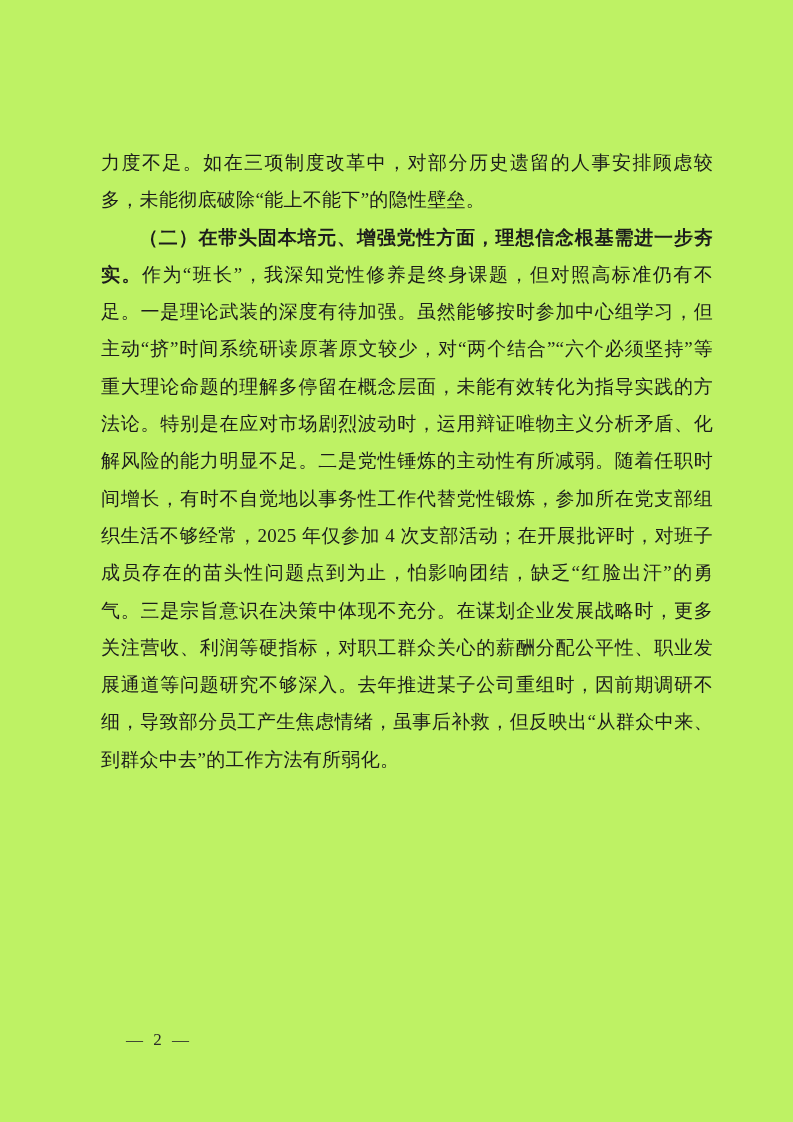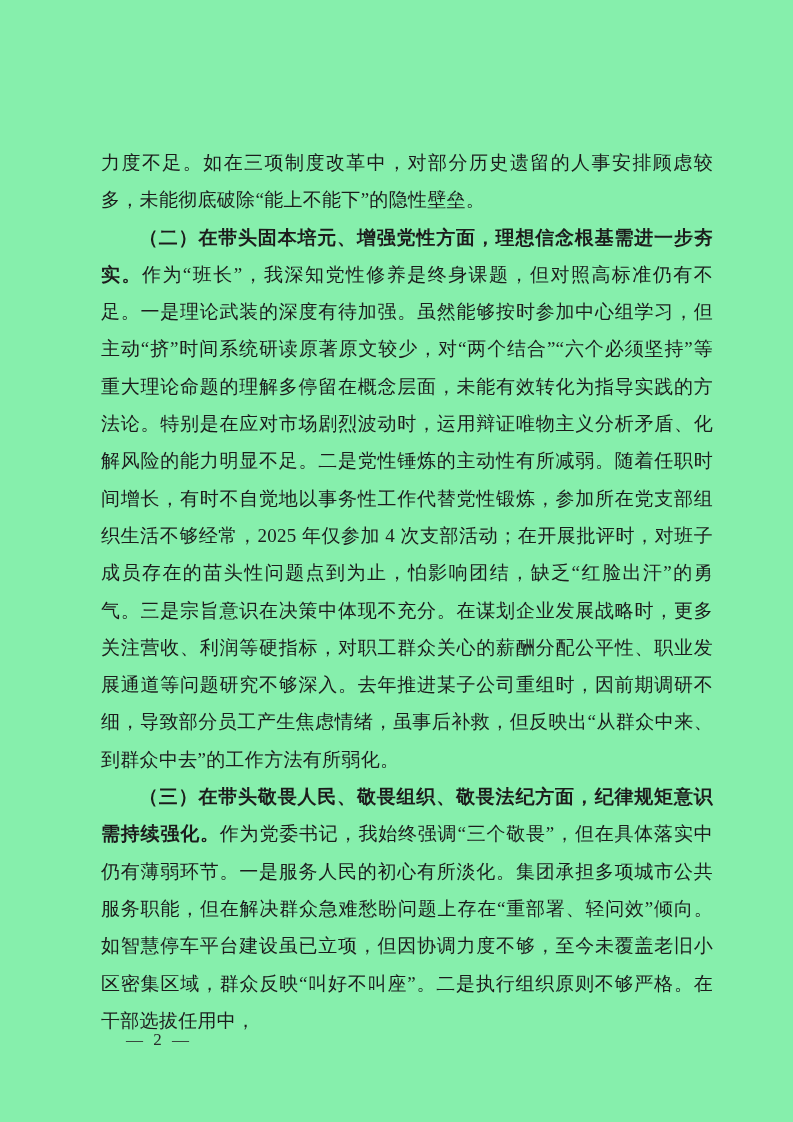--- a/index.html
+++ b/index.html
@@ -4,21 +4,21 @@
 <style>
   html, body {
     margin: 0;
     padding: 0;
     background: #ffffff;
   }
   .page {
     position: relative;
     width: 793px;
     height: 1122px;
-    background: #86efac;
+    background: #bef264;
     overflow: hidden;
     font-family: "Liberation Serif", "DejaVu Serif", serif;
     color: #1c1c1c;
   }
   .content {
     position: absolute;
     left: 101px;
     top: 144px;
     width: 612px;
     font-size: 19px;
@@ -46,16 +46,15 @@
     font-family: "Liberation Serif", "DejaVu Serif", serif;
   }
 </style>
 </head>
 <body>
 
 <div class="page">
   <div class="content">
     <p class="para">力度不足。如在三项制度改革中，对部分历史遗留的人事安排顾虑较多，未能彻底破除“能上不能下”的隐性壁垒。</p>
     <p class="para indent"><span class="lead">（二）在带头固本培元、增强党性方面，理想信念根基需进一步夯实。</span><span>作为“班长”，我深知党性修养是终身课题，但对照高标准仍有不足。一是理论武装的深度有待加强。虽然能够按时参加中心组学习，但主动“挤”时间系统研读原著原文较少，对“两个结合”“六个必须坚持”等重大理论命题的理解多停留在概念层面，未能有效转化为指导实践的方法论。特别是在应对市场剧烈波动时，运用辩证唯物主义分析矛盾、化解风险的能力明显不足。二是党性锤炼的主动性有所减弱。随着任职时间增长，有时不自觉地以事务性工作代替党性锻炼，参加所在党支部组织生活不够经常，2025 年仅参加 4 次支部活动；在开展批评时，对班子成员存在的苗头性问题点到为止，怕影响团结，缺乏“红脸出汗”的勇气。三是宗旨意识在决策中体现不充分。在谋划企业发展战略时，更多关注营收、利润等硬指标，对职工群众关心的薪酬分配公平性、职业发展通道等问题研究不够深入。去年推进某子公司重组时，因前期调研不细，导致部分员工产生焦虑情绪，虽事后补救，但反映出“从群众中来、到群众中去”的工作方法有所弱化。</span></p>
-    <p class="para indent"><span class="lead">（三）在带头敬畏人民、敬畏组织、敬畏法纪方面，纪律规矩意识需持续强化。</span><span>作为党委书记，我始终强调“三个敬畏”，但在具体落实中仍有薄弱环节。一是服务人民的初心有所淡化。集团承担多项城市公共服务职能，但在解决群众急难愁盼问题上存在“重部署、轻问效”倾向。如智慧停车平台建设虽已立项，但因协调力度不够，至今未覆盖老旧小区密集区域，群众反映“叫好不叫座”。二是执行组织原则不够严格。在干部选拔任用中，</span></p>
   </div>
   <div class="page-number">— 2 —</div>
 </div>
 
 </body></html>

